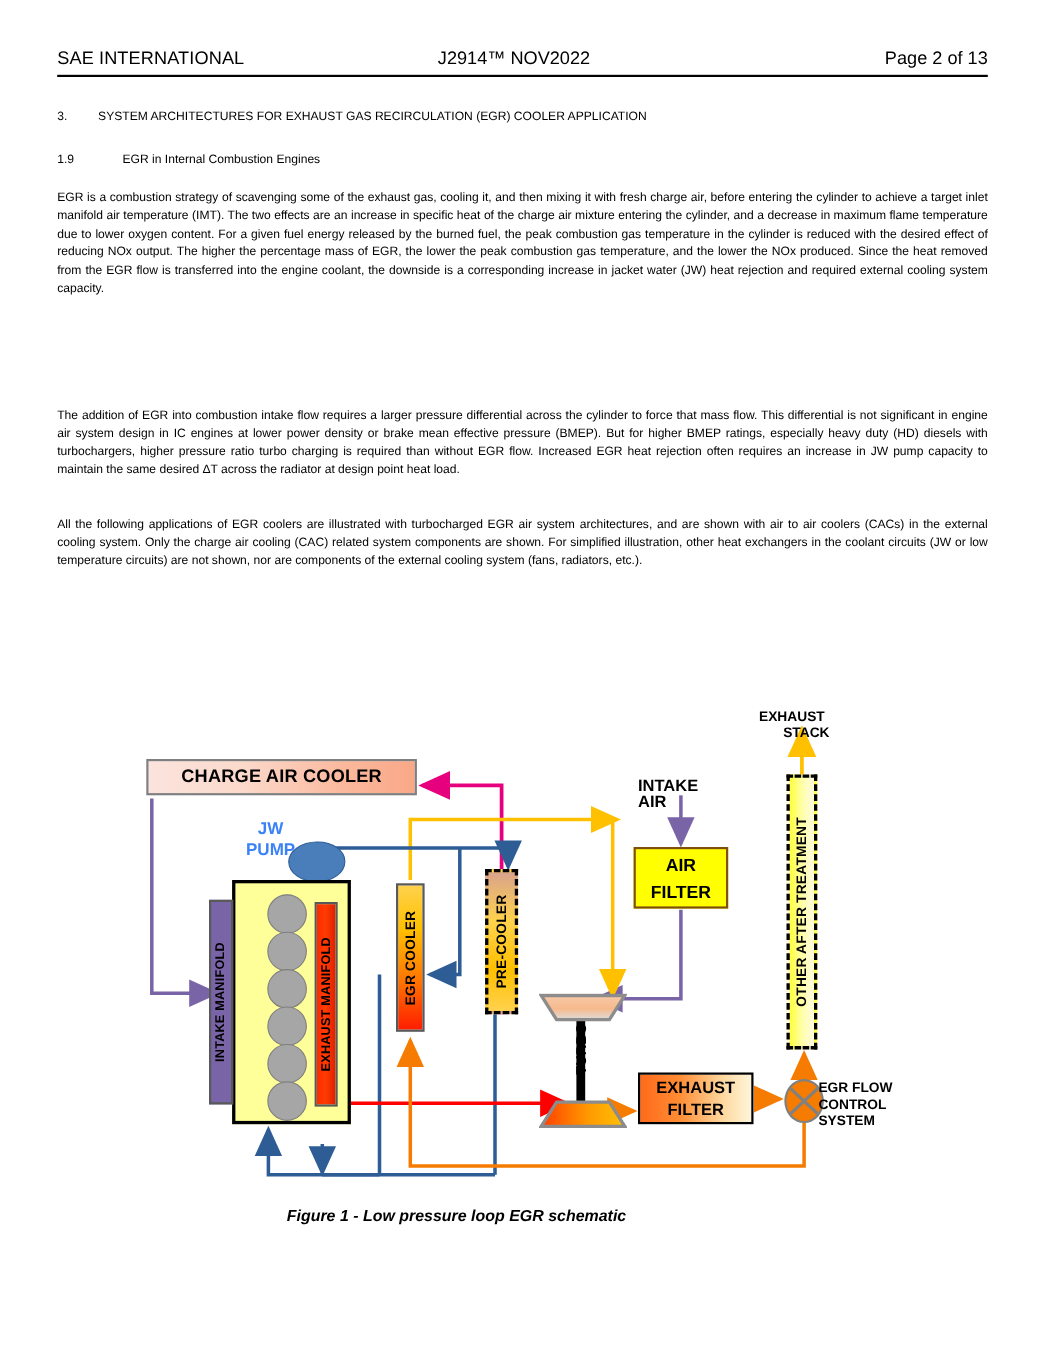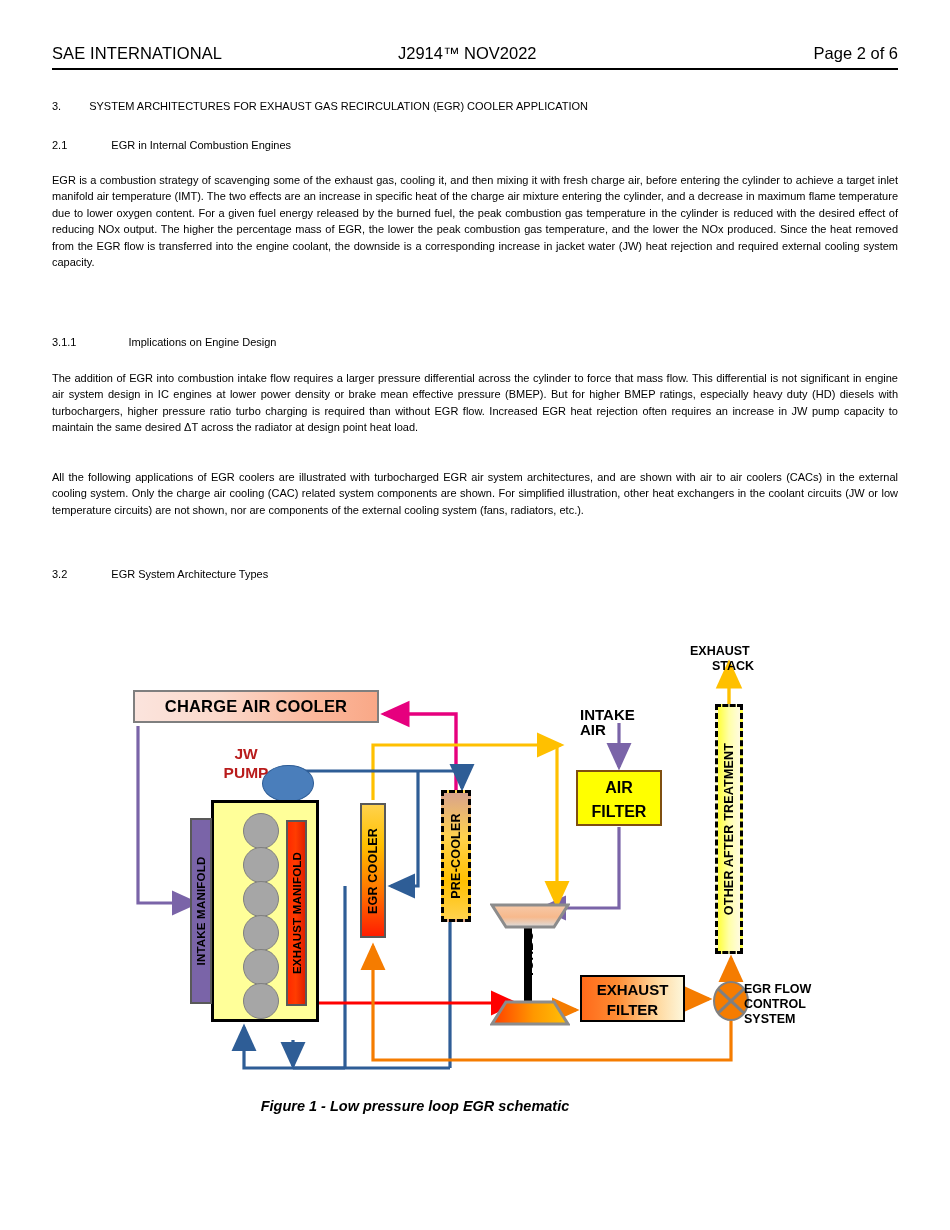--- a/index.html
+++ b/index.html
@@ -44,21 +44,21 @@
   #intake-man{left:190px;top:818px;width:22px;height:186px;background:#7a64a8;
               border:2px solid #595959;}
   #exh-man{left:286px;top:820px;width:21px;height:186px;
            background:linear-gradient(90deg,#ff2a00,#ff3c00 45%,#e02000);
            border:2px solid #595959;}
   .vtext{position:absolute;left:50%;top:50%;transform:translate(-50%,-50%) rotate(-90deg);
          white-space:nowrap;font-weight:bold;font-size:11.5px;letter-spacing:.2px;}
   #jwpump{left:262px;top:765px;width:52px;height:37px;border-radius:50% 48% 50% 50%;
           background:#4a7ebb;border:1.5px solid #2e5d96;}
   #jwpump-stem{left:285px;top:795px;width:5px;height:36px;background:#000;}
-  #jwpump-lbl{left:196px;top:744px;width:100px;font-size:15.5px;color:#b91c1c;
+  #jwpump-lbl{left:196px;top:744px;width:100px;font-size:15.5px;color:#3b82f6;
               line-height:19px;}
 
   
   #egrc{left:360px;top:803px;width:26px;height:135px;
         background:linear-gradient(180deg,#ffd24d 0%,#ffc000 30%,#ff7000 68%,#ff1d00 100%);
         border:2.5px solid #595959;}
   
   #prec{left:441px;top:790px;width:30px;height:132px;
         background:linear-gradient(180deg,#d9a38c 0%,#ffd24d 35%,#ffc000 70%,#ffd24d 100%);
         border:3px dashed #000;}
@@ -99,45 +99,39 @@
   .trap{position:absolute;}
 </style>
 </head>
 <body>
 
 <div class="page">
 
   <div class="hdr">
     <div class="h-left">SAE INTERNATIONAL</div>
     <div class="h-mid">J2914™ NOV2022</div>
-    <div class="h-right">Page 2 of 6</div>
+    <div class="h-right">Page 2 of 13</div>
     <div class="rule"></div>
   </div>
 
   <div class="blk" style="top:98px;">
     <span class="hd-num">3.</span><span class="ind-a"></span><span>SYSTEM ARCHITECTURES FOR EXHAUST GAS RECIRCULATION (EGR) COOLER APPLICATION</span>
   </div>
 
   <div class="blk" style="top:137px;">
-    <span class="hd-num">2.1</span><span class="ind-b"></span><span>EGR in Internal Combustion Engines</span>
+    <span class="hd-num">1.9</span><span class="ind-b"></span><span>EGR in Internal Combustion Engines</span>
   </div>
 
   <div class="blk just" style="top:172px;">EGR is a combustion strategy of scavenging some of the exhaust gas, cooling it, and then mixing it with fresh charge air, before entering the cylinder to achieve a target inlet manifold air temperature (IMT). The two effects are an increase in specific heat of the charge air mixture entering the cylinder, and a decrease in maximum flame temperature due to lower oxygen content. For a given fuel energy released by the burned fuel, the peak combustion gas temperature in the cylinder is reduced with the desired effect of reducing NOx output. The higher the percentage mass of EGR, the lower the peak combustion gas temperature, and the lower the NOx produced. Since the heat removed from the EGR flow is transferred into the engine coolant, the downside is a corresponding increase in jacket water (JW) heat rejection and required external cooling system capacity.</div>
 
-  <div class="blk" style="top:334px;">
-    <span class="hd-num">3.1.1</span><span class="ind-c"></span><span>Implications on Engine Design</span>
-  </div>
 
   <div class="blk just" style="top:370px;">The addition of EGR into combustion intake flow requires a larger pressure differential across the cylinder to force that mass flow. This differential is not significant in engine air system design in IC engines at lower power density or brake mean effective pressure (BMEP). But for higher BMEP ratings, especially heavy duty (HD) diesels with turbochargers, higher pressure ratio turbo charging is required than without EGR flow. Increased EGR heat rejection often requires an increase in JW pump capacity to maintain the same desired ΔT across the radiator at design point heat load.</div>
 
   <div class="blk just" style="top:469px;">All the following applications of EGR coolers are illustrated with turbocharged EGR air system architectures, and are shown with air to air coolers (CACs) in the external cooling system. Only the charge air cooling (CAC) related system components are shown. For simplified illustration, other heat exchangers in the coolant circuits (JW or low temperature circuits) are not shown, nor are components of the external cooling system (fans, radiators, etc.).</div>
 
-  <div class="blk" style="top:566px;">
-    <span class="hd-num">3.2</span><span class="ind-b"></span><span>EGR System Architecture Types</span>
-  </div>
 
 
   <div>
 
     <svg width="950" height="1230" style="position:absolute;left:0;top:0;">
       <defs>
         <marker id="ap" markerWidth="9" markerHeight="9" refX="7.5" refY="4.5" orient="auto">
           <path d="M0,0.6 L8.6,4.5 L0,8.4 z" fill="#7a64a8"></path>
           </marker>
         <marker id="ab" markerWidth="9" markerHeight="9" refX="7.5" refY="4.5" orient="auto">

